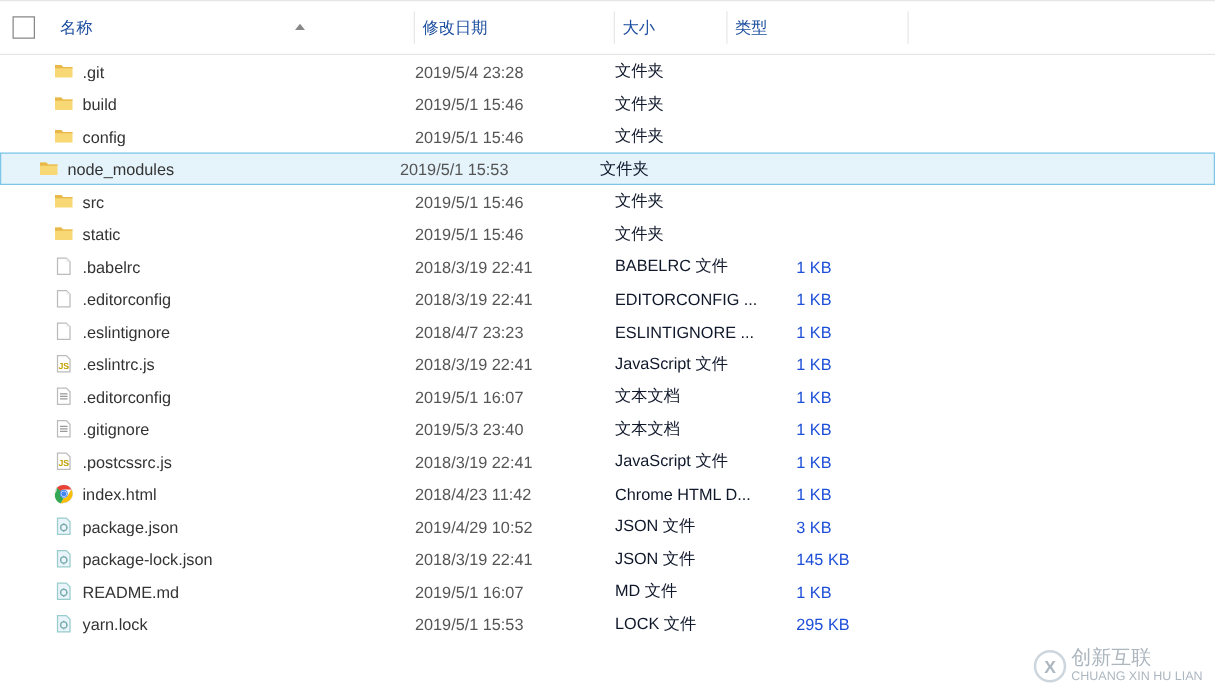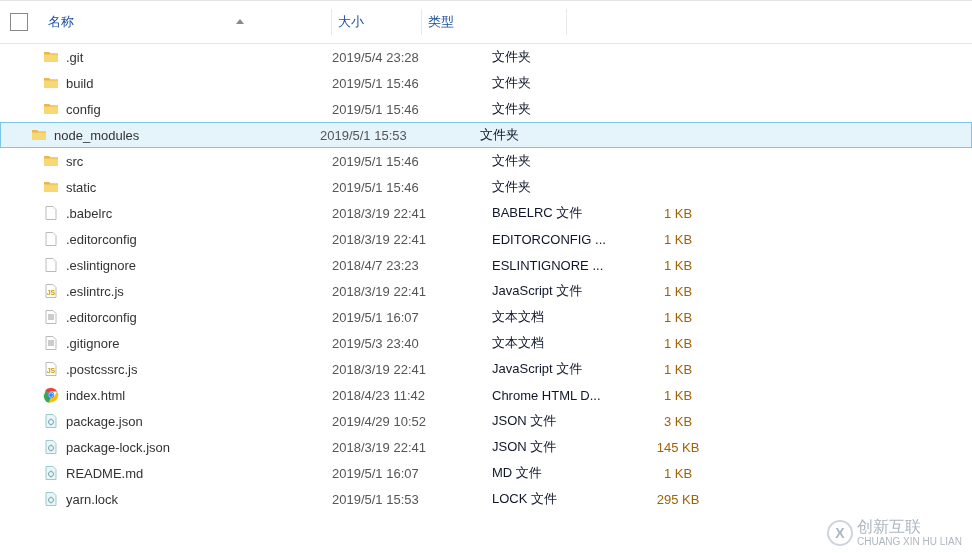--- a/index.html
+++ b/index.html
@@ -12,32 +12,33 @@
     .col-date { width: 160px; }
     .col-type { width: 145px; }
     .col-size { width: 90px; text-align: left; }
     .rows { }
     .row { display: flex; align-items: center; height: 26px; padding-left: 42px; }
     .row.selected { background: #e5f3fb; border: 1px solid #7ec6e8; padding-left: 29px; height: 26px; }
     .row .icon { width: 18px; height: 18px; margin-right: 6px; display: inline-flex; align-items: center; justify-content: center; flex: 0 0 18px; }
     .row .name { width: 266px; overflow: hidden; white-space: nowrap; text-overflow: ellipsis; color: #333; }
     .row .date { width: 160px; color: #555; }
     .row .type { width: 145px; color: #0f172a; overflow: hidden; white-space: nowrap; text-overflow: ellipsis; }
-    .row .size { width: 90px; text-align: center; color: #a16207; padding-right: 8px; }
+    .row .size { width: 90px; text-align: left; color: #1d4ed8; padding-right: 8px; }
     .watermark { position: absolute; right: 10px; bottom: 6px; display: flex; align-items: center; gap: 4px; opacity: 0.7; }
     .watermark .wmicon { width: 26px; height: 26px; border-radius: 50%; border: 2px solid #b8c4cf; display: flex; align-items: center; justify-content: center; font-weight: bold; color: #8a98a5; font-size: 14px; }
     .watermark .wmtext { display: flex; flex-direction: column; font-size: 10px; color: #8a98a5; line-height: 1.1; }
     .watermark .wmtext .cn { font-size: 16px; font-weight: 500; }
   </style>
 </head>
 <body>
 
 <div class="header">
   <div class="checkbox"></div>
   <div class="col col-name sort">名称</div>
+  <div class="col col-date">修改日期</div>
   <div class="col col-size">大小</div>
   <div class="col col-type">类型</div>
 </div>
 
 <div class="rows" id="rows">
     <div class="row">
       <span class="icon">
         <svg width="16" height="16" viewBox="0 0 16 16">
           <path fill="#F8D775" d="M1 3h5l1.5 1.5H15V13H1z"></path>
           <path fill="#E8B94A" d="M1 3h5l1.5 1.5H15v1H1z"></path>

